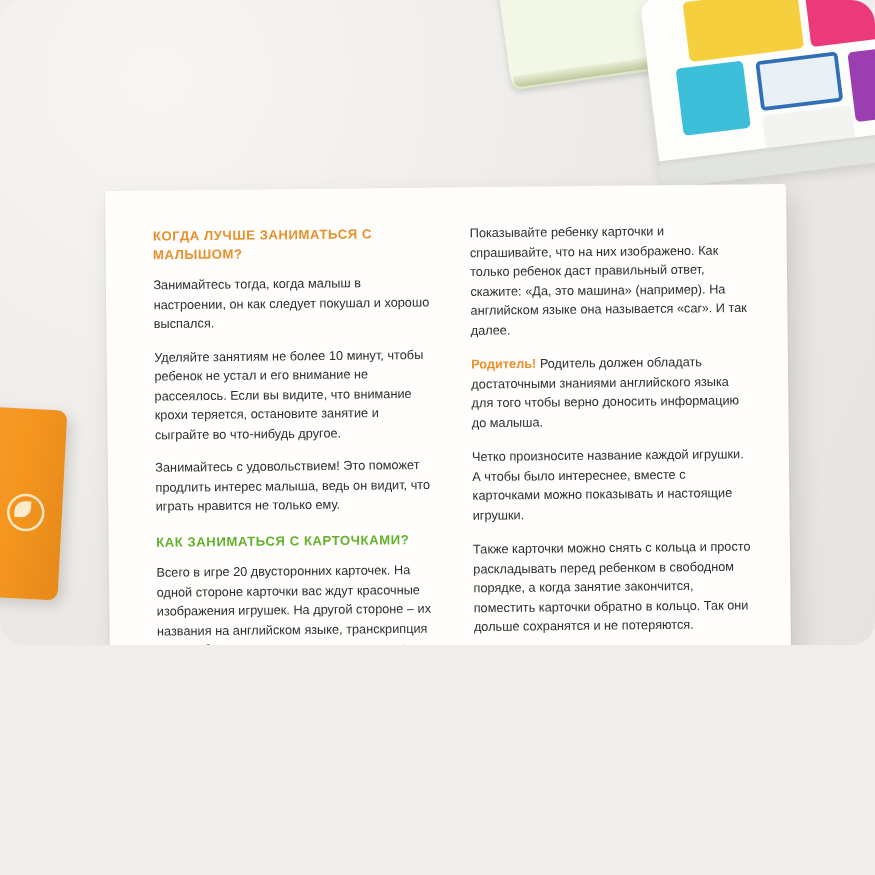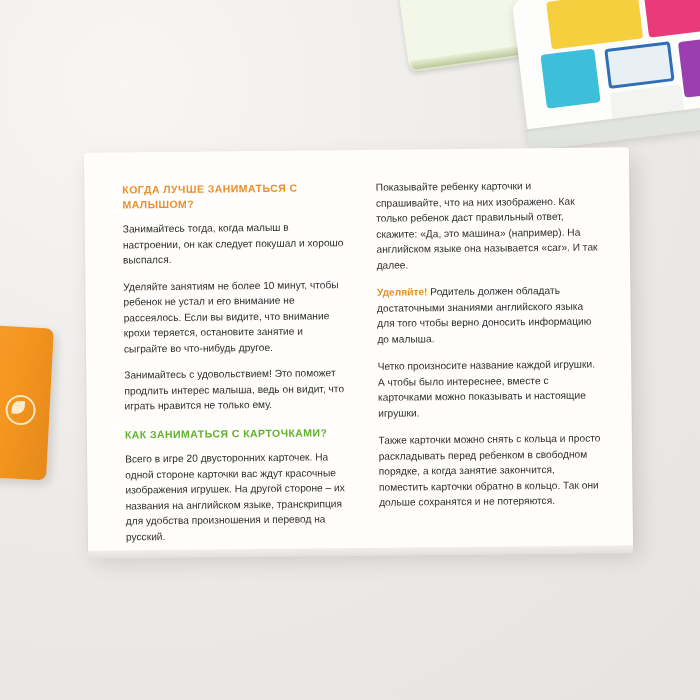--- a/index.html
+++ b/index.html
@@ -10,24 +10,25 @@
     overflow: hidden;
   }
   body {
     font-family: "Liberation Sans", sans-serif;
     background: #efeeec;
   }
 
   #scene {
     position: relative;
     width: 700px;
-    height: 700px;
+    height: 516px;
     background:
       radial-gradient(circle at 18% 12%, #f7f6f4 0%, #eceae7 55%, #e6e4e1 100%);
     overflow: hidden;
+    border-radius: 19px;
   }
 
   
 
   .prop {
     position: absolute;
   }
 
   
   #card-deck {
@@ -222,21 +223,21 @@
 
       <p class="lead-head green second">КАК ЗАНИМАТЬСЯ С КАРТОЧКАМИ?</p>
 
       <p class="para">Всего в игре 20 двусторонних карточек. На одной стороне карточки вас ждут красочные изображения игрушек. На другой стороне – их названия на английском языке, транскрипция для удобства произношения и перевод на русский.</p>
     </div>
 
     <div class="column right-col">
       <p class="para">Показывайте ребенку карточки и спрашивайте, что на них изображено. Как только ребенок даст правильный ответ, скажите: «Да, это машина» (например). На английском языке она называется «car». И так далее.</p>
 
       <p class="para">
-        <span class="warn-label">Уделяйте!</span><span> Родитель должен обладать достаточными знаниями английского языка для того чтобы верно доносить информацию до малыша.</span>
+        <span class="warn-label">Родитель!</span><span> Родитель должен обладать достаточными знаниями английского языка для того чтобы верно доносить информацию до малыша.</span>
       </p>
 
       <p class="para">Четко произносите название каждой игрушки. А чтобы было интереснее, вместе с карточками можно показывать и настоящие игрушки.</p>
 
       <p class="para">Также карточки можно снять с кольца и просто раскладывать перед ребенком в свободном порядке, а когда занятие закончится, поместить карточки обратно в кольцо. Так они дольше сохранятся и не потеряются.</p>
     </div>
 
   </div>
 </div>
 

